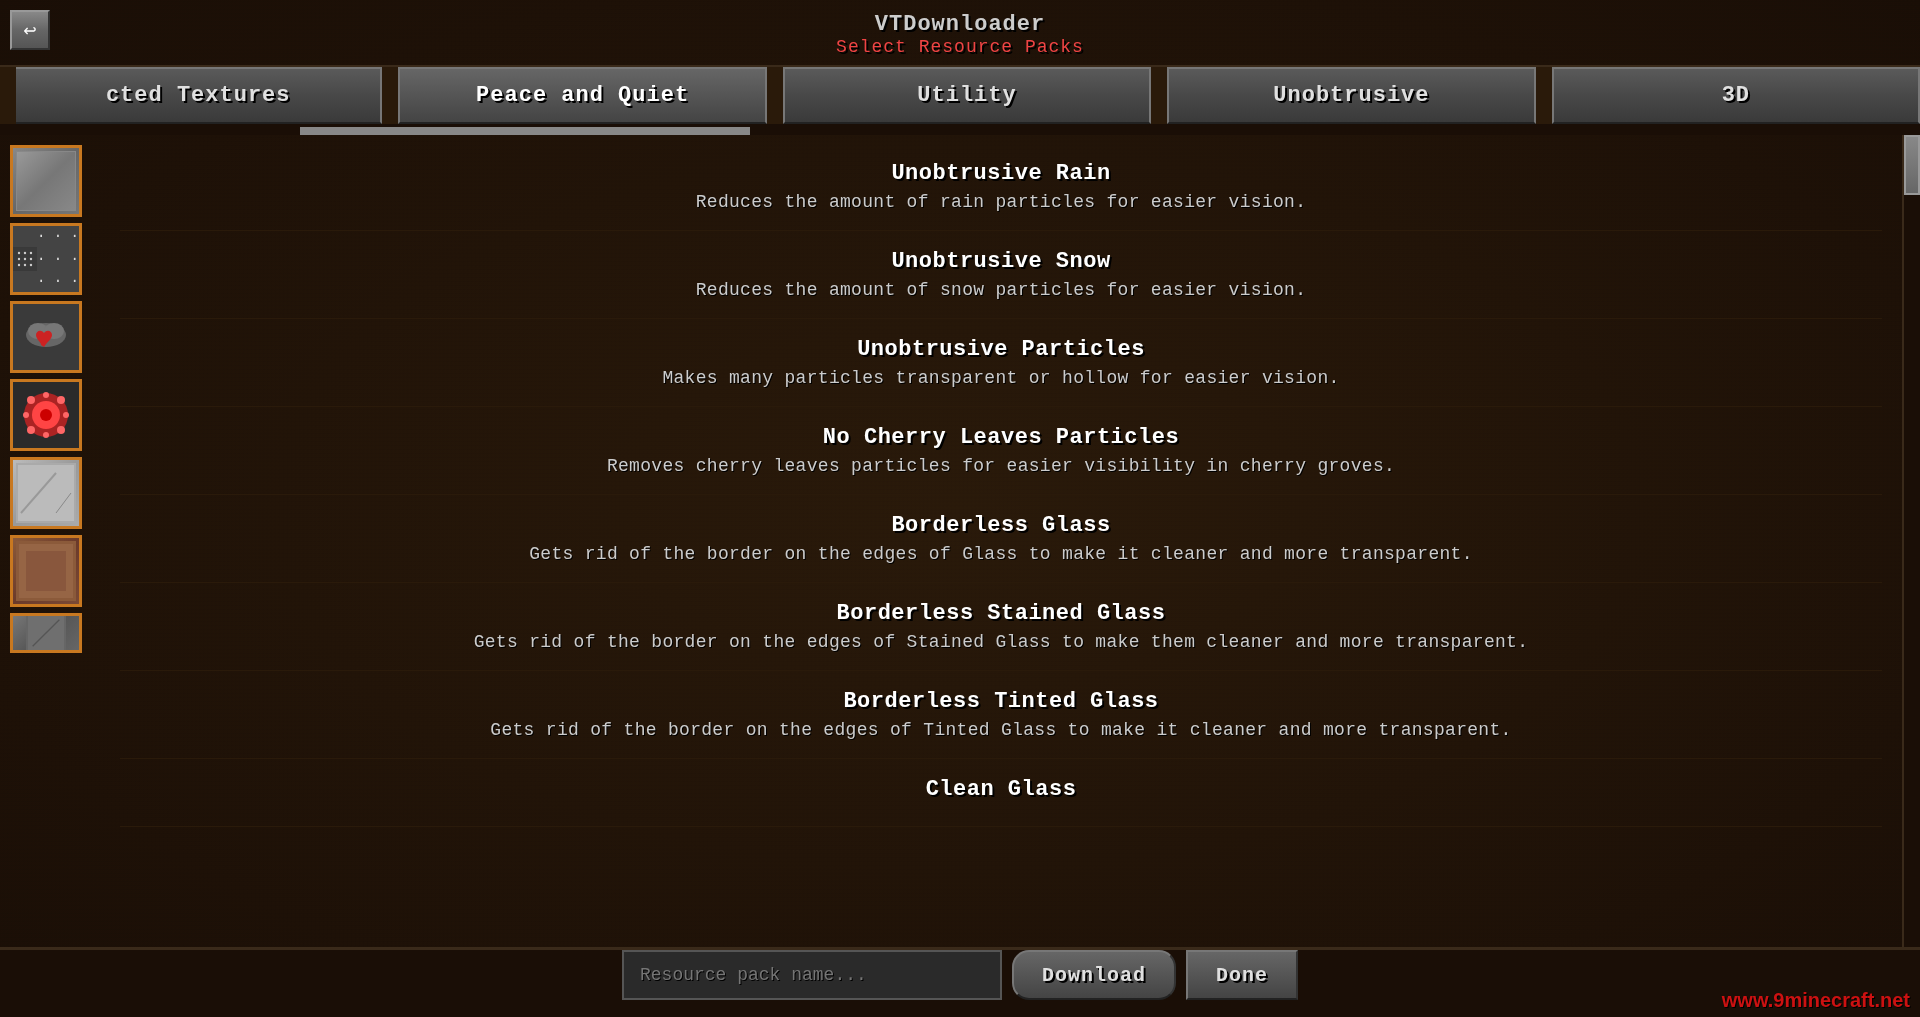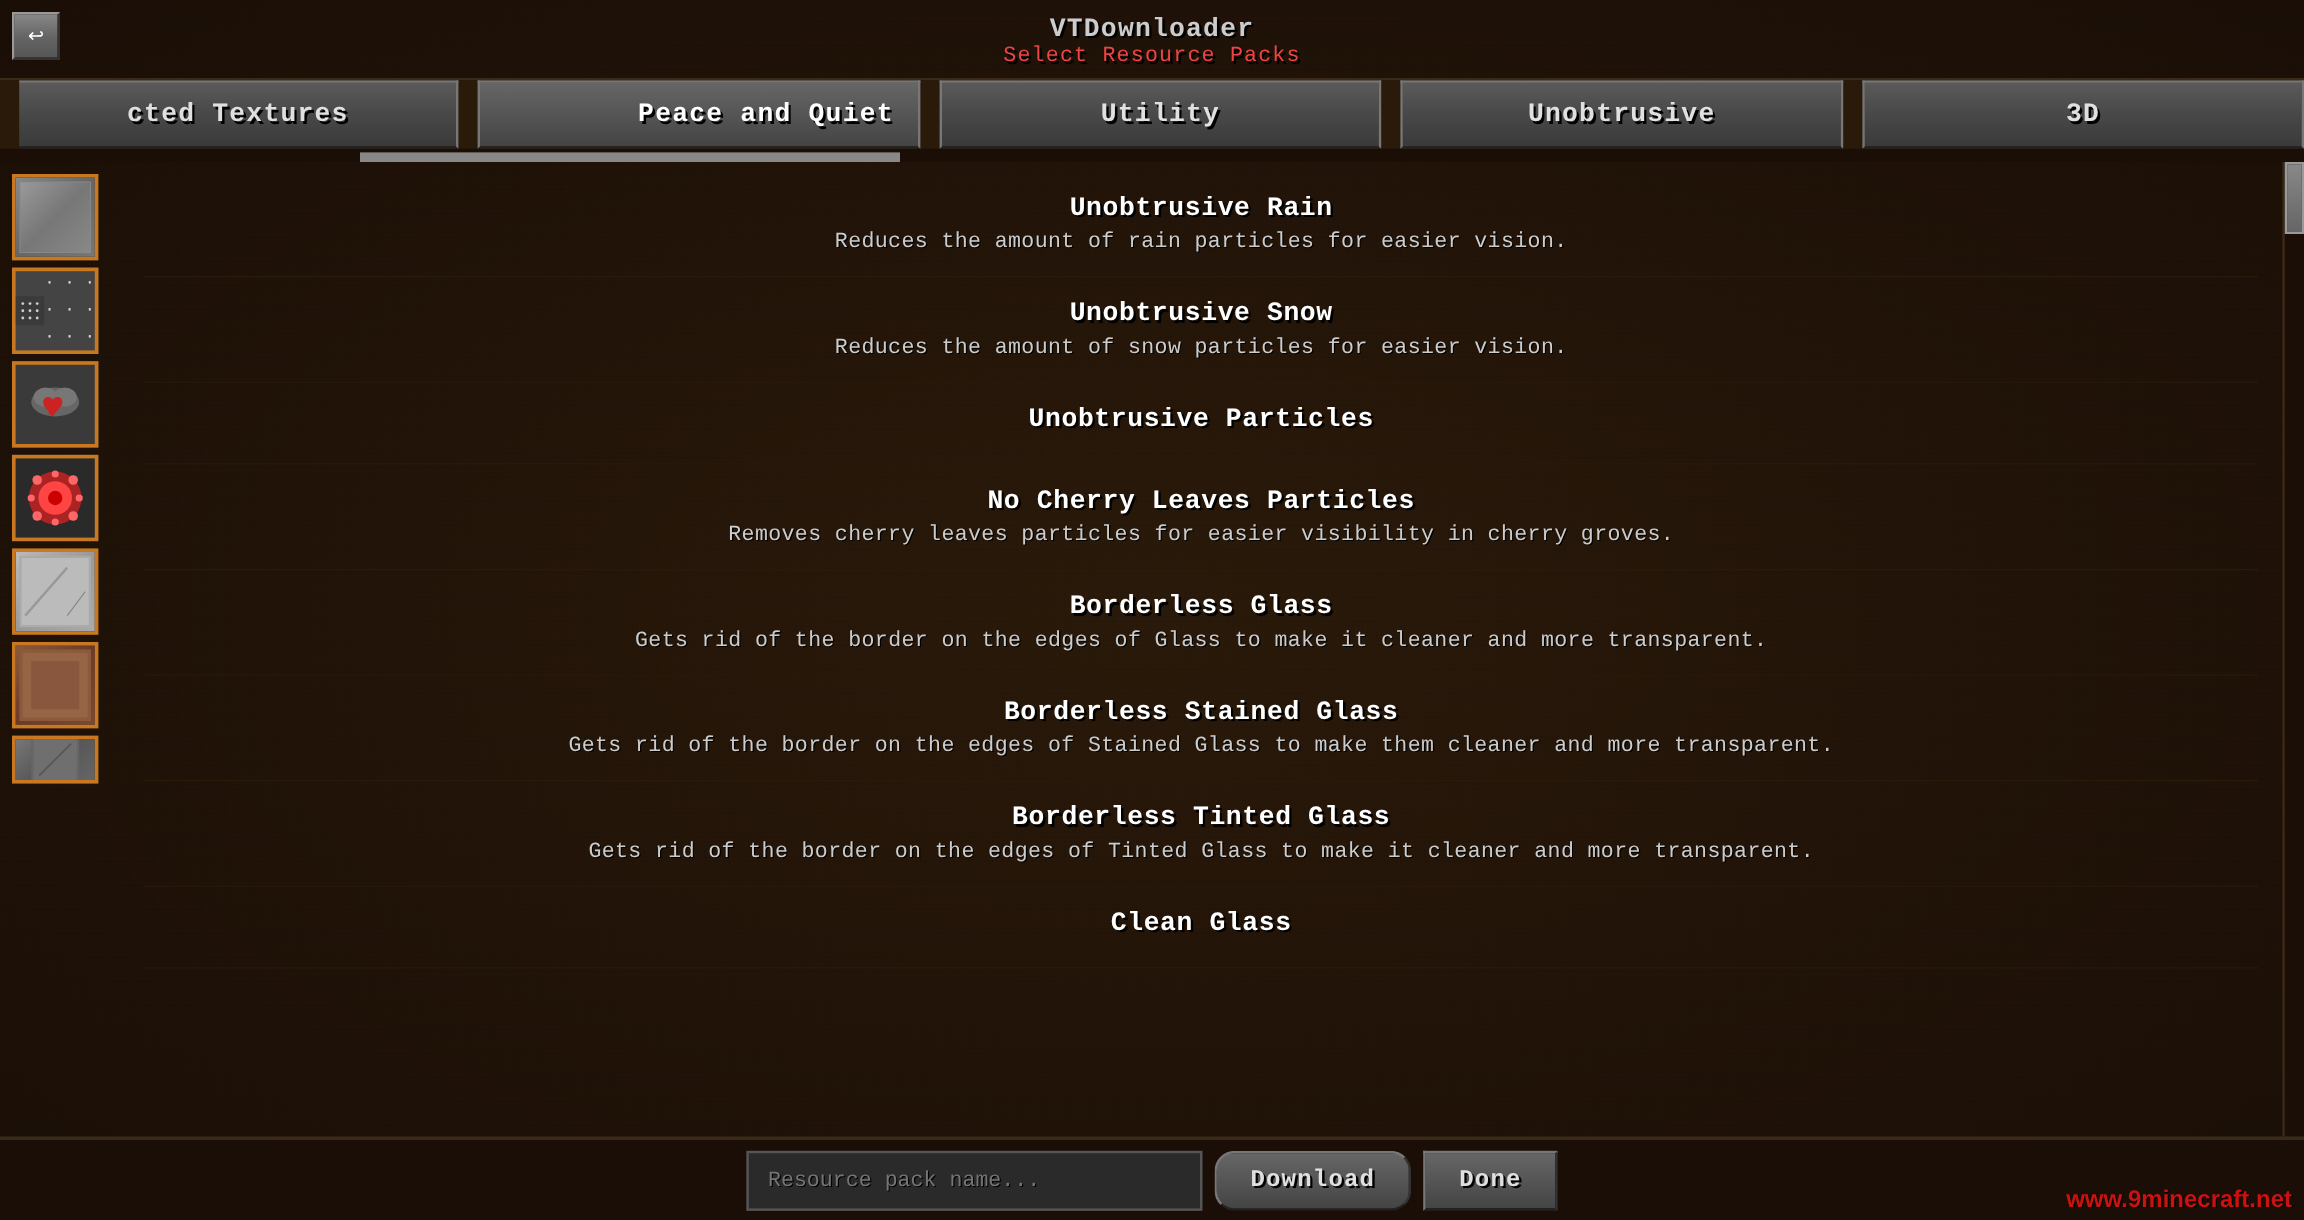--- a/index.html
+++ b/index.html
@@ -114,21 +114,20 @@
       margin-left: 16px;
     }
 
     .tab:first-child {
       border-left: none;
     }
 
     .tab.active {
       background: linear-gradient(180deg, #666 0%, #555 50%, #444 100%);
       color: #fff;
-      text-align: right;
     }
 
     .tab-scrollbar {
       height: 8px;
       background: #1a0e06;
       position: relative;
     }
 
     .tab-scrollbar-thumb {
       position: absolute;
@@ -280,21 +279,21 @@
     
     .bottom-bar {
       position: absolute;
       bottom: 0;
       left: 0;
       right: 0;
       height: 70px;
       background: #1a0e06;
       border-top: 3px solid #3a2a1a;
       display: flex;
-      align-items: center;
+      align-items: flex-start;
       justify-content: center;
       gap: 10px;
       padding: 0 20px;
     }
 
     .search-input {
       width: 380px;
       height: 50px;
       background: #2a2a2a;
       border: 2px solid #555;
@@ -459,20 +458,21 @@
       <div class="pack-item">
         <div class="pack-name">Unobtrusive Rain</div>
         <div class="pack-desc">Reduces the amount of rain particles for easier vision.</div>
       </div>
       <div class="pack-item">
         <div class="pack-name">Unobtrusive Snow</div>
         <div class="pack-desc">Reduces the amount of snow particles for easier vision.</div>
       </div>
       <div class="pack-item">
         <div class="pack-name">Unobtrusive Particles</div>
+        <div class="pack-desc">Makes many particles transparent or hollow for easier vision.</div>
       </div>
       <div class="pack-item">
         <div class="pack-name">No Cherry Leaves Particles</div>
         <div class="pack-desc">Removes cherry leaves particles for easier visibility in cherry groves.</div>
       </div>
       <div class="pack-item">
         <div class="pack-name">Borderless Glass</div>
         <div class="pack-desc">Gets rid of the border on the edges of Glass to make it cleaner and more transparent.</div>
       </div>
       <div class="pack-item">

